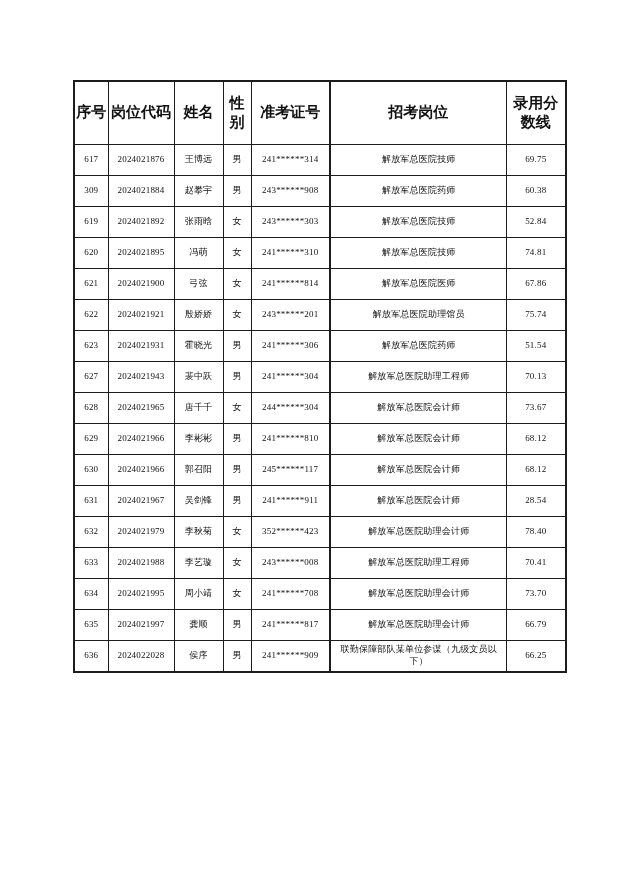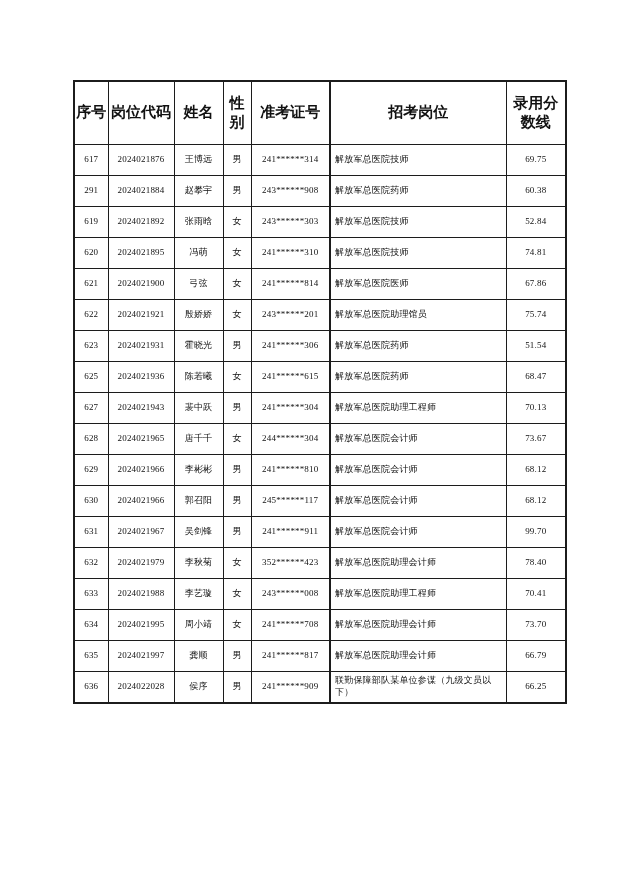--- a/index.html
+++ b/index.html
@@ -42,21 +42,21 @@
   }
   .score-table td {
     font-size: 9px;
     height: 30px;
     text-align: center;
     padding: 0 2px;
     line-height: 1.3;
     letter-spacing: 0.2px;
   }
   .score-table td.col-position {
-    text-align: left;
+    text-align: center;
     padding-left: 4px;
     padding-right: 3px;
   }
   
   .score-table .thick-left {
     border-left: 2px solid #1c1c1c;
   }
 </style>
 </head>
 <body>
@@ -87,21 +87,21 @@
         <tr>
           <td class="col-index">617</td>
           <td class="col-job_code">2024021876</td>
           <td class="col-name">王博远</td>
           <td class="col-gender">男</td>
           <td class="col-ticket">241******314</td>
           <td class="col-position thick-left">解放军总医院技师</td>
           <td class="col-score">69.75</td>
         </tr>
         <tr>
-          <td class="col-index">291</td>
+          <td class="col-index">309</td>
           <td class="col-job_code">2024021884</td>
           <td class="col-name">赵攀宇</td>
           <td class="col-gender">男</td>
           <td class="col-ticket">243******908</td>
           <td class="col-position thick-left">解放军总医院药师</td>
           <td class="col-score">60.38</td>
         </tr>
         <tr>
           <td class="col-index">619</td>
           <td class="col-job_code">2024021892</td>
@@ -141,29 +141,20 @@
         <tr>
           <td class="col-index">623</td>
           <td class="col-job_code">2024021931</td>
           <td class="col-name">霍晓光</td>
           <td class="col-gender">男</td>
           <td class="col-ticket">241******306</td>
           <td class="col-position thick-left">解放军总医院药师</td>
           <td class="col-score">51.54</td>
         </tr>
         <tr>
-          <td class="col-index">625</td>
-          <td class="col-job_code">2024021936</td>
-          <td class="col-name">陈若曦</td>
-          <td class="col-gender">女</td>
-          <td class="col-ticket">241******615</td>
-          <td class="col-position thick-left">解放军总医院药师</td>
-          <td class="col-score">68.47</td>
-        </tr>
-        <tr>
           <td class="col-index">627</td>
           <td class="col-job_code">2024021943</td>
           <td class="col-name">裴中跃</td>
           <td class="col-gender">男</td>
           <td class="col-ticket">241******304</td>
           <td class="col-position thick-left">解放军总医院助理工程师</td>
           <td class="col-score">70.13</td>
         </tr>
         <tr>
           <td class="col-index">628</td>
@@ -192,21 +183,21 @@
           <td class="col-position thick-left">解放军总医院会计师</td>
           <td class="col-score">68.12</td>
         </tr>
         <tr>
           <td class="col-index">631</td>
           <td class="col-job_code">2024021967</td>
           <td class="col-name">吴剑锋</td>
           <td class="col-gender">男</td>
           <td class="col-ticket">241******911</td>
           <td class="col-position thick-left">解放军总医院会计师</td>
-          <td class="col-score">99.70</td>
+          <td class="col-score">28.54</td>
         </tr>
         <tr>
           <td class="col-index">632</td>
           <td class="col-job_code">2024021979</td>
           <td class="col-name">李秋菊</td>
           <td class="col-gender">女</td>
           <td class="col-ticket">352******423</td>
           <td class="col-position thick-left">解放军总医院助理会计师</td>
           <td class="col-score">78.40</td>
         </tr>

